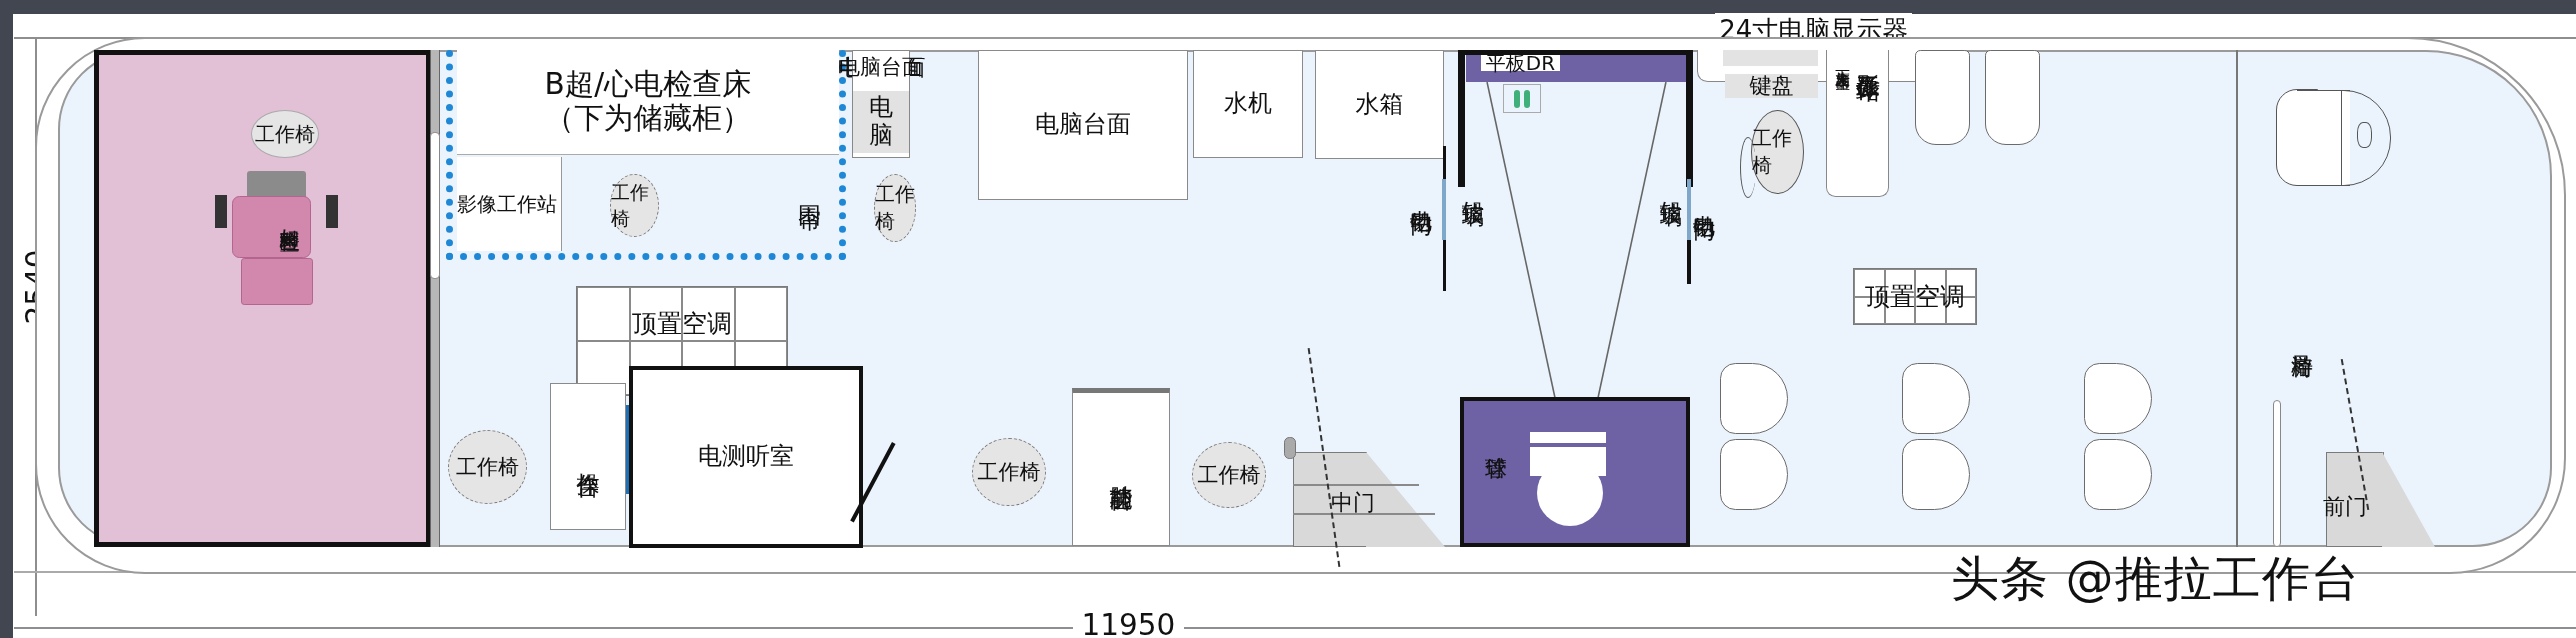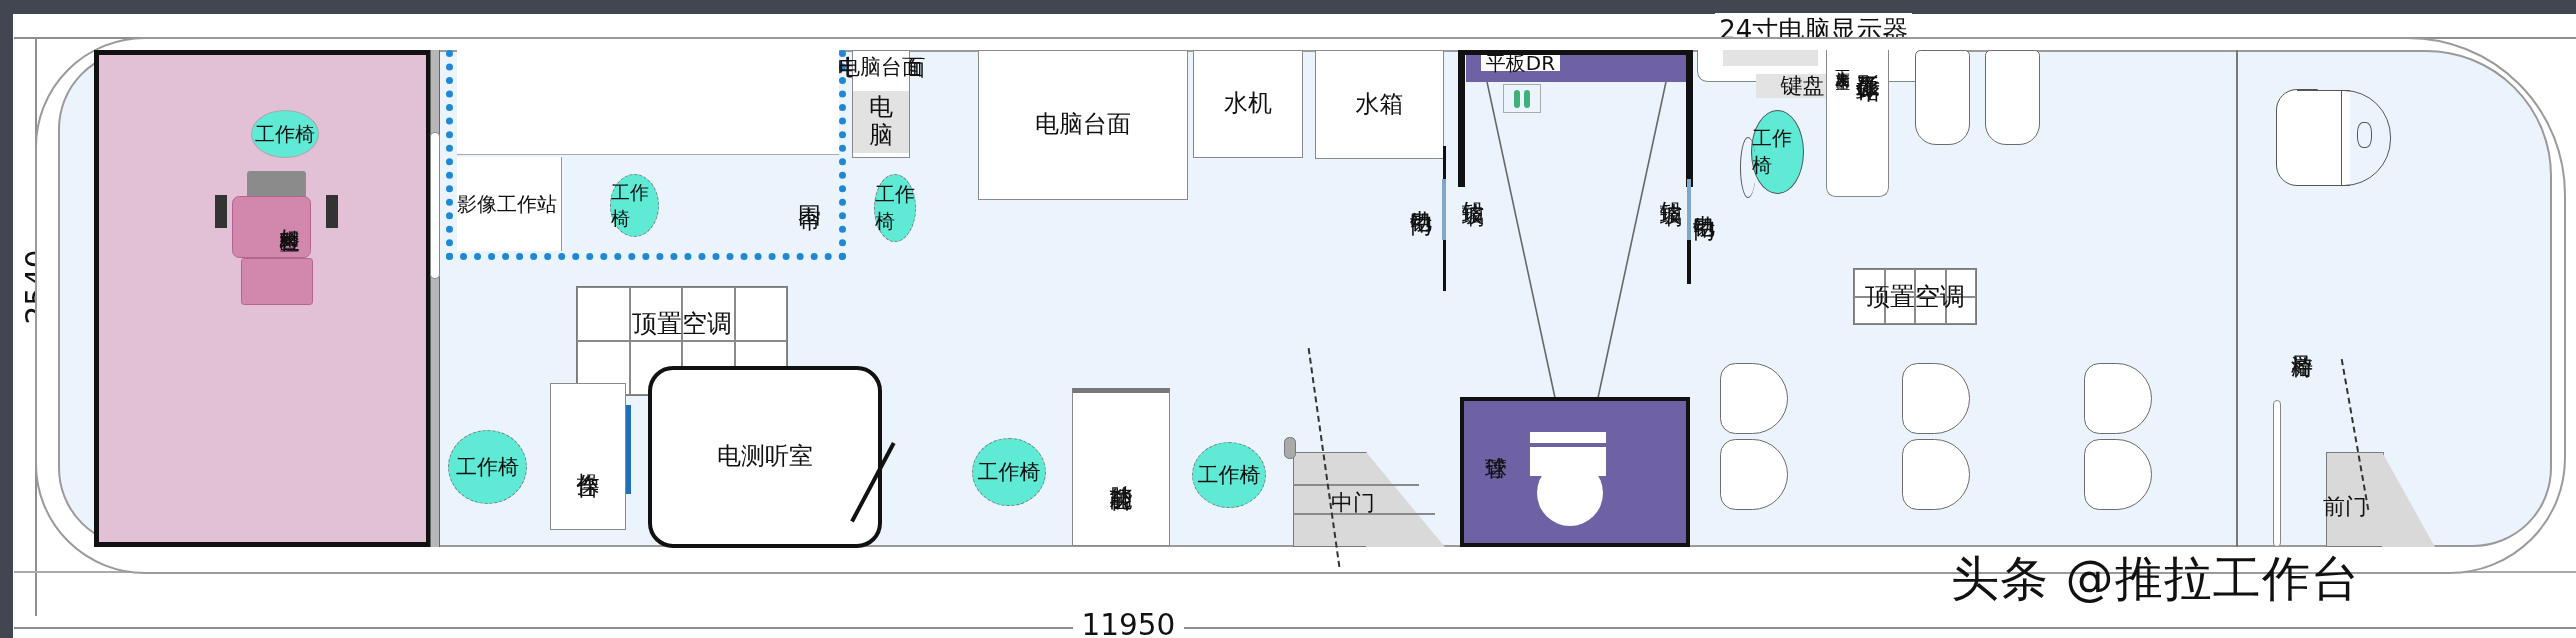--- a/index.html
+++ b/index.html
@@ -12,21 +12,21 @@
   .line-v { width: 2.1px; background: #8e8e8e; }
 
   .gyn-zone { left: 94px; top: 50px; width: 337px; height: 497px; background: #e2c0d6; border: 5.3px solid #111; }
   .gyn-wall { left: 430px; top: 50px; width: 9.5px; height: 497px; background: #b7b7b7; border-left: 1.6px solid #666; border-right: 1.6px solid #666; }
 
   .box { background: #fff; border: 1.6px solid #8a8a8a; display: flex; align-items: center; justify-content: center; text-align: center; font-size: 24px; line-height: 1.15; }
   .box.thick { border: 4.2px solid #111; }
   .vtext { writing-mode: vertical-rl; text-orientation: upright; letter-spacing: 1.1px; }
   .label { font-size: 24px; white-space: nowrap; }
 
-  .chair { border-radius: 50%; background: #5eead4; border: 1.6px dashed #7a7a7a; display: flex; align-items: center; justify-content: center; font-size: 23px; }
+  .chair { border-radius: 50%; background: #e5e5e5; border: 1.6px dashed #7a7a7a; display: flex; align-items: center; justify-content: center; font-size: 23px; }
 
   .curtain { border: 7.4px dotted #1e88d6; border-top: none; }
   .ac { background: #fff; border: 1.6px solid #7a7a7a; display: grid; grid-template-columns: repeat(4, 1fr); grid-template-rows: 1fr 1fr; }
   .ac div { border: 1.1px solid #8a8a8a; }
   .ac-label { display: flex; align-items: center; justify-content: center; font-size: 25px; }
 
   .purple { background: #6e62a5; }
   .lead-wall { background: #111; }
   .stair { background: #d9d9d9; border: 1.6px solid #7a7a7a; }
   .seat { background: #fff; border: 1.6px solid #6b6b6b; border-radius: 16px 37px 37px 16px; }
@@ -61,20 +61,22 @@
 
 <div class="abs" style="left:247px;top:171px;width:59px;height:29.5px;background:#8b8b8b;border-radius:3.2px;"></div>
 <div class="abs" style="left:215px;top:195px;width:11.6px;height:33px;background:#333;"></div>
 <div class="abs" style="left:326px;top:195px;width:11.6px;height:33px;background:#333;"></div>
 <div class="abs" style="left:232px;top:196px;width:79px;height:62px;background:#d288ad;border:1.1px solid #b36590;border-radius:7.4px;"></div>
 <div class="abs" style="left:241px;top:258px;width:72px;height:47px;background:#d288ad;border:1.1px solid #b36590;border-radius:3.2px;"></div>
 <div class="abs vtext" style="left:280px;top:213px;font-size:20px;line-height:1;">妇科检查区</div>
 
 <div class="abs curtain" style="left:446px;top:50px;width:400px;height:210px;"></div>
 <div class="abs box" style="left:457px;top:50px;width:382px;height:105px;border:none;border-bottom:1.6px solid #aaa;font-size:29.5px;flex-direction:column;">
+  <span>B超/心电检查床</span>
+  <span>（下为储藏柜）</span>
 </div>
 <div class="abs box" style="left:457px;top:157px;width:105px;height:94px;border:none;border-right:1.6px solid #999;font-size:20px;justify-content:flex-start;">影像工作站</div>
 <div class="abs chair" style="left:610px;top:174px;width:49px;height:63px;font-size:19px;">工作椅</div>
 <div class="abs vtext" style="left:798px;top:187px;font-size:23px;line-height:1;">围帘</div>
 
 <div class="abs box" style="left:858px;top:50px;width:47px;height:108px;flex-direction:column;justify-content:flex-start;padding-top:4.2px;font-size:22px;">
   <span style="white-space:nowrap;">电脑台面</span>
 </div>
 <div class="abs" style="left:858px;top:50px;width:47px;height:108px;"></div>
 <div class="abs box" style="left:852px;top:50px;width:58px;height:108px;background:#fff;border:1.6px solid #888;flex-direction:column;justify-content:space-between;padding:4.2px 0;">
@@ -98,21 +100,21 @@
     <div></div>
     <div></div>
 </div>
 <div class="abs ac-label" style="left:576px;top:286px;width:212px;height:74px;">顶置空调</div>
 
 <div class="abs chair" style="left:448px;top:430px;width:79px;height:74px;font-size:21px;">工作椅</div>
 <div class="abs box" style="left:550px;top:383px;width:76px;height:147px;">
   <span class="vtext" style="font-size:23px;line-height:1;">操作台</span>
 </div>
 <div class="abs" style="left:626px;top:405px;width:5.3px;height:89px;background:#1f6fb4;"></div>
-<div class="abs box thick" style="left:648px;top:366px;width:234px;height:182px;border-radius:25px;">电测听室</div>
+<div class="abs box thick" style="left:629px;top:366px;width:234px;height:182px;">电测听室</div>
 <div class="abs" style="left:892px;top:442px;width:4.2px;height:89px;background:#111;transform:rotate(28deg);transform-origin:top left;"></div>
 
 <div class="abs chair" style="left:972px;top:438px;width:74px;height:68px;font-size:21px;">工作椅</div>
 <div class="abs box" style="left:1072px;top:388px;width:98px;height:158px;border-top:5.3px solid #777;">
   <span class="vtext" style="font-size:23px;line-height:1;">肺功能台</span>
 </div>
 <div class="abs chair" style="left:1192px;top:442px;width:74px;height:66px;font-size:21px;">工作椅</div>
 
 <div class="abs stair" style="left:1293px;top:452px;width:74px;height:95px;"></div>
 <div class="abs" style="left:1366px;top:452px;width:0;height:0;border-left:0 solid transparent;border-right:79px solid transparent;border-bottom:95px solid #d9d9d9;"></div>
@@ -147,21 +149,21 @@
 <div class="abs vtext" style="left:1693px;top:197px;font-size:22px;line-height:1;">电动铅门</div>
 
 <div class="abs purple" style="left:1460px;top:397px;width:230px;height:150px;border:4.2px solid #111;"></div>
 <div class="abs" style="left:1530px;top:432px;width:76px;height:10.5px;background:#fff;"></div>
 <div class="abs" style="left:1530px;top:447px;width:76px;height:29px;background:#fff;"></div>
 <div class="abs" style="left:1537px;top:460px;width:66px;height:66px;background:#fff;border-radius:50%;"></div>
 <div class="abs vtext" style="left:1485px;top:439px;font-size:22px;line-height:1;">球管</div>
 
 <div class="abs" style="left:1697px;top:50px;width:242px;height:32px;background:#fff;border:1.6px solid #888;border-top:none;border-radius:0 0 0 10.5px;"></div>
 <div class="abs" style="left:1723px;top:50px;width:95px;height:16px;background:#e3e3e3;"></div>
-<div class="abs" style="left:1725px;top:74px;width:93px;height:24px;background:#e3e3e3;display:flex;align-items:center;justify-content:center;font-size:22px;margin-left:31px;">键盘</div>
+<div class="abs" style="left:1725px;top:74px;width:93px;height:24px;background:#e3e3e3;display:flex;align-items:center;justify-content:center;font-size:22px;">键盘</div>
 <div class="abs chair" style="left:1751px;top:110px;width:53px;height:84px;font-size:20px;border:1.6px solid #555;">工作椅</div>
 <div class="abs" style="left:1740px;top:137px;width:16px;height:61px;border:1.6px solid #555;border-radius:50%;border-right:none;"></div>
 <div class="abs" style="left:1826px;top:50px;width:63px;height:147px;background:#fff;border:1.6px solid #888;border-top:none;border-radius:0 0 9.5px 9.5px;"></div>
 <div class="abs vtext" style="left:1835px;top:58px;font-size:14.7px;line-height:1;">下为高压发生器</div>
 <div class="abs vtext" style="left:1856px;top:55px;font-size:24px;line-height:1;">影像工作站</div>
 
 <div class="abs" style="left:1915px;top:50px;width:55px;height:95px;background:#fff;border:1.6px solid #6b6b6b;border-radius:5.3px 5.3px 21px 21px;"></div>
 <div class="abs" style="left:1985px;top:50px;width:55px;height:95px;background:#fff;border:1.6px solid #6b6b6b;border-radius:5.3px 5.3px 21px 21px;"></div>
 
 <div class="abs ac" style="left:1853px;top:268px;width:124px;height:57px;">

